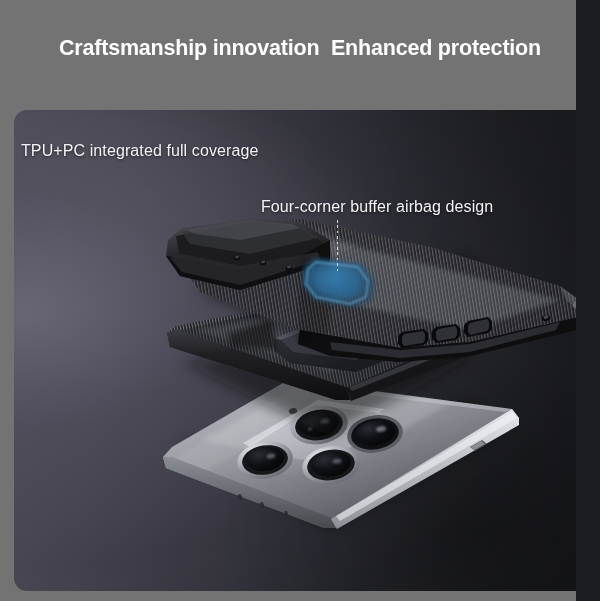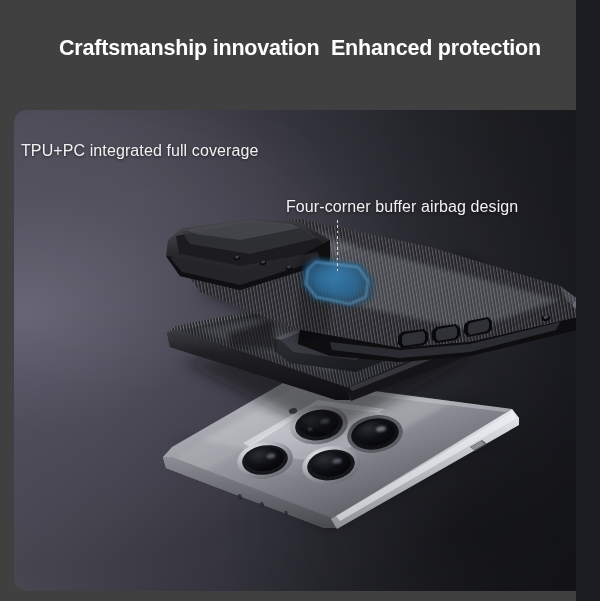--- a/index.html
+++ b/index.html
@@ -12,21 +12,21 @@
     height: 601px;
     overflow: hidden;
     font-family: "Liberation Sans", sans-serif;
     -webkit-font-smoothing: antialiased;
   }
 
   .page {
     position: relative;
     width: 576px;
     height: 601px;
-    background: #404040;
+    background: #737373;
     overflow: hidden;
   }
 
   
   .headline {
     position: absolute;
     left: 0;
     top: 36px;
     width: 600px;
     text-align: center;
@@ -70,21 +70,21 @@
   .label {
     position: absolute;
     color: #f2f2f4;
     font-size: 16px;
     font-weight: normal;
     letter-spacing: 0.1px;
     white-space: nowrap;
     text-shadow: 0 1px 3px rgba(0,0,0,0.55);
   }
   .label-tpu { left: 21px;  top: 142px; }
-  .label-airbag { left: 286px; top: 198px; }
+  .label-airbag { left: 261px; top: 198px; }
 
   .leader-line {
     position: absolute;
     left: 337px;
     top: 220px;
     width: 1px;
     height: 53px;
     background: repeating-linear-gradient(to bottom,
       rgba(226,228,234,0.92) 0px, rgba(226,228,234,0.92) 2.6px,
       rgba(226,228,234,0) 2.6px, rgba(226,228,234,0) 5.4px);

